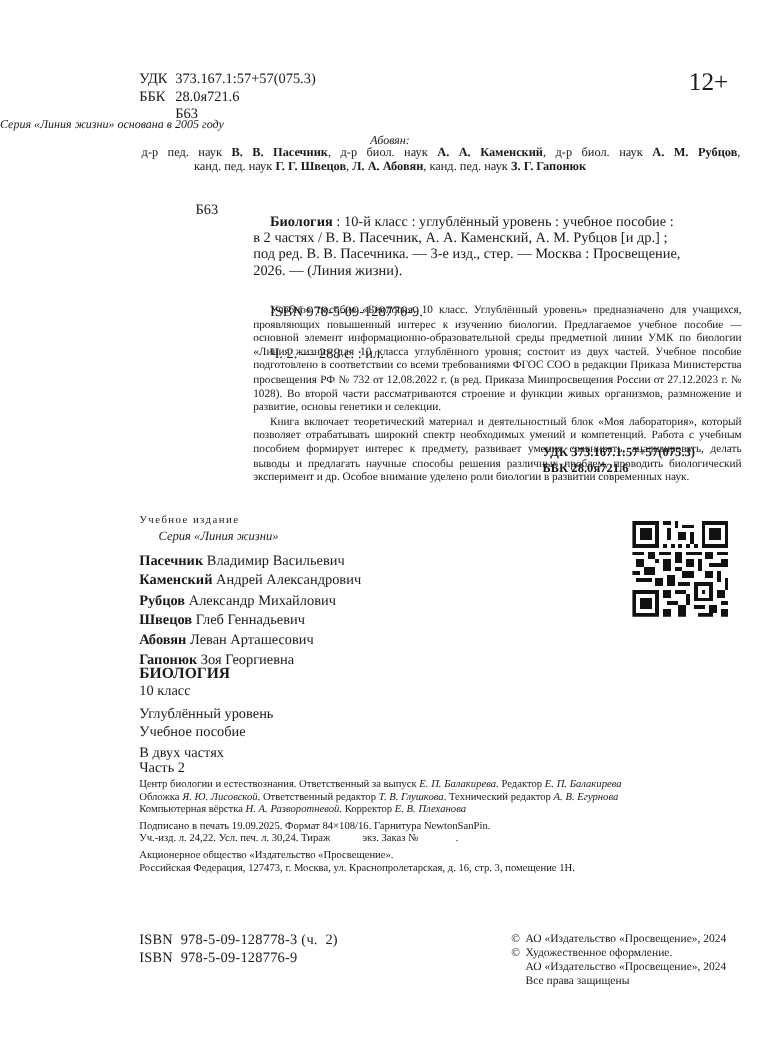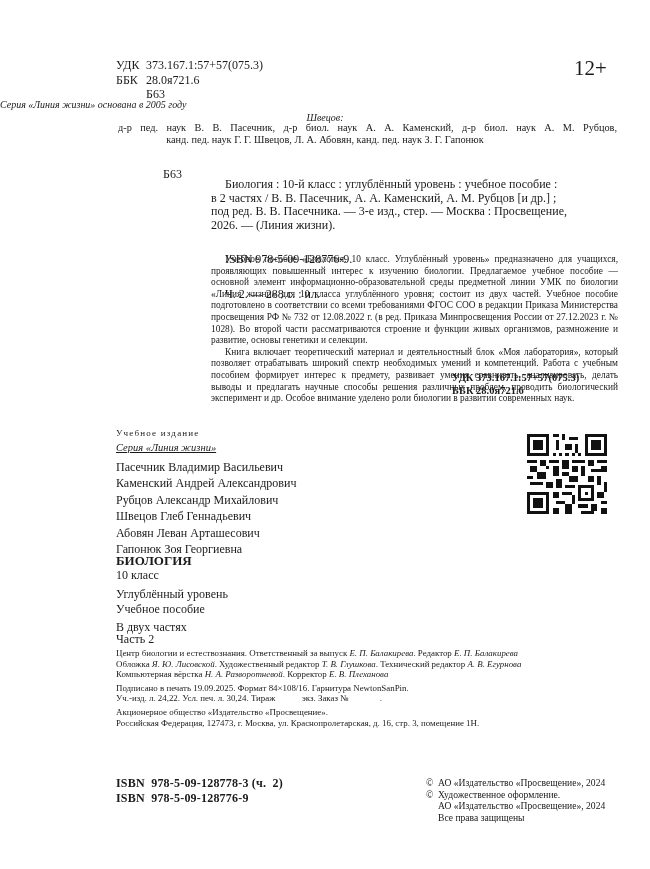--- a/index.html
+++ b/index.html
@@ -1,19 +1,19 @@
 <!DOCTYPE html>
 <html><head>
 <meta charset="utf-8">
 <style>
   html, body { margin: 0; padding: 0; background: #ffffff; }
   body { width: 650px; height: 869px; position: relative; overflow: hidden;
          font-family: "Liberation Serif", "DejaVu Serif", serif; color: #1a1a1a; }
   .abs { position: absolute; }
-  b, .b { font-weight: normal; }
+  b, .b { font-weight: bold; }
   i, .i { font-style: italic; }
 
   
   #udk-block { left: 116px; top: 58px; font-size: 12px; line-height: 14.5px; }
   #udk-block .row { display: flex; }
   #udk-block .k { width: 30px; }
   #age { left: 574px; top: 56px; font-size: 21px; line-height: 24px; }
 
   #series-note { left: 0; width: 650px; top: 99px; text-align: left; font-size: 10px; font-style: italic; }
   #authors-label { left: 0; width: 650px; top: 112px; text-align: center; font-size: 10px; font-style: italic; }
@@ -25,32 +25,32 @@
   #bib { left: 211px; top: 157px; width: 407px; font-size: 12px; line-height: 13.6px; }
   #bib .line { white-space: nowrap; }
   #bib .ind { padding-left: 14px; margin-top: 21px; }
 
   #annotation { left: 211px; top: 254px; width: 407px; font-size: 9.4px; line-height: 11.6px; text-align: justify; }
   #annotation p { margin: 0; text-indent: 14px; }
   #udk-bold { left: 452px; top: 372px; font-size: 10.5px; line-height: 12.5px; font-weight: bold; }
 
   
   #edition-label { left: 116px; top: 428px; font-size: 9px; letter-spacing: 1.2px; }
-  #series-italic { left: 116px; top: 442px; font-size: 10.5px; font-style: italic; text-decoration: underline; }
+  #series-italic { left: 132px; top: 442px; font-size: 10.5px; font-style: italic; }
   #people { left: 116px; top: 459px; font-size: 12px; line-height: 16.4px; }
   #qr { left: 527px; top: 434px; width: 80px; height: 80px; }
 
   #title-block { left: 116px; top: 553px; font-size: 12px; line-height: 15px; }
   #title-block .title { font-weight: bold; font-size: 13px; }
   #title-block .gap { height: 4px; }
 
   #credits { left: 116px; top: 648px; width: 510px; font-size: 8.9px; line-height: 10.6px; }
   #credits .gap { height: 3px; }
 
-  #isbn-block { left: 116px; top: 776px; font-size: 12px; line-height: 14.6px; font-weight: bold; letter-spacing: 0.2px; }
+  #isbn-block { left: 116px; top: 776px; font-size: 12px; line-height: 14.6px; font-weight: normal; letter-spacing: 0.2px; }
   #copyright { left: 426px; top: 777px; font-size: 9.6px; line-height: 11.6px; }
   #copyright .row { display: flex; }
   #copyright .sym { width: 12px; }
 </style>
 </head>
 <body>
 
 <div id="udk-block" class="abs">
   <div class="row">
       <span class="k">УДК</span>
@@ -61,21 +61,21 @@
       <span>28.0я721.6</span>
     </div>
   <div class="row">
       <span class="k"></span>
       <span>Б63</span>
     </div>
 </div>
 <div id="age" class="abs">12+</div>
 
 <div id="series-note" class="abs">Серия «Линия жизни» основана в 2005 году</div>
-<div id="authors-label" class="abs">Швецов:</div>
+<div id="authors-label" class="abs">Абовян:</div>
 <div id="authors-line1" class="abs">
   <span>д-р пед. наук </span><b>В. В. Пасечник</b><span>, д-р биол. наук </span><b>А. А. Каменский</b><span>, д-р биол. наук </span><b>А. М. Рубцов</b><span>,</span>
 </div>
 <div id="authors-line2" class="abs">
   <span>канд. пед. наук </span><b>Г. Г. Швецов</b><span>, </span><b>Л. А. Абовян</b><span>, канд. пед. наук </span><b>З. Г. Гапонюк</b>
 </div>
 
 <div id="b63-side" class="abs">Б63</div>
 <div id="bib" class="abs">
   <div class="line ind"><b>Биология</b><span> : 10-й класс : углублённый уровень : учебное пособие :</span></div>
@@ -183,21 +183,21 @@
   <div class="gap"></div>
   <div>Углублённый уровень</div>
   <div>Учебное пособие</div>
   <div class="gap"></div>
   <div style="line-height:12px">В двух частях</div>
   <div style="line-height:12px">Часть 2</div>
 </div>
 
 <div id="credits" class="abs">
   <div><span>Центр биологии и естествознания. Ответственный за выпуск </span><i>Е. П. Балакирева</i><span>. Редактор </span><i>Е. П. Балакирева</i></div>
-  <div><span>Обложка </span><i>Я. Ю. Лисовской</i><span>. Художественный редактор </span><i>Т. В. Глушкова</i><span>. Технический редактор </span><i>А. В. Егурнова</i></div>
+  <div><span>Обложка </span><i>Я. Ю. Лисовской</i><span>. Ответственный редактор </span><i>Т. В. Глушкова</i><span>. Технический редактор </span><i>А. В. Егурнова</i></div>
   <div><span>Компьютерная вёрстка </span><i>Н. А. Разворотневой</i><span>. Корректор </span><i>Е. В. Плеханова</i></div>
   <div class="gap"></div>
   <div>Подписано в печать 19.09.2025. Формат 84×108/16. Гарнитура NewtonSanPin.</div>
   <div style="white-space:pre">Уч.-изд. л. 24,22. Усл. печ. л. 30,24. Тираж            экз. Заказ №              .</div>
   <div class="gap"></div>
   <div>Акционерное общество «Издательство «Просвещение».</div>
   <div>Российская Федерация, 127473, г. Москва, ул. Краснопролетарская, д. 16, стр. 3, помещение 1Н.</div>
   <div class="gap"></div>
 </div>
 

